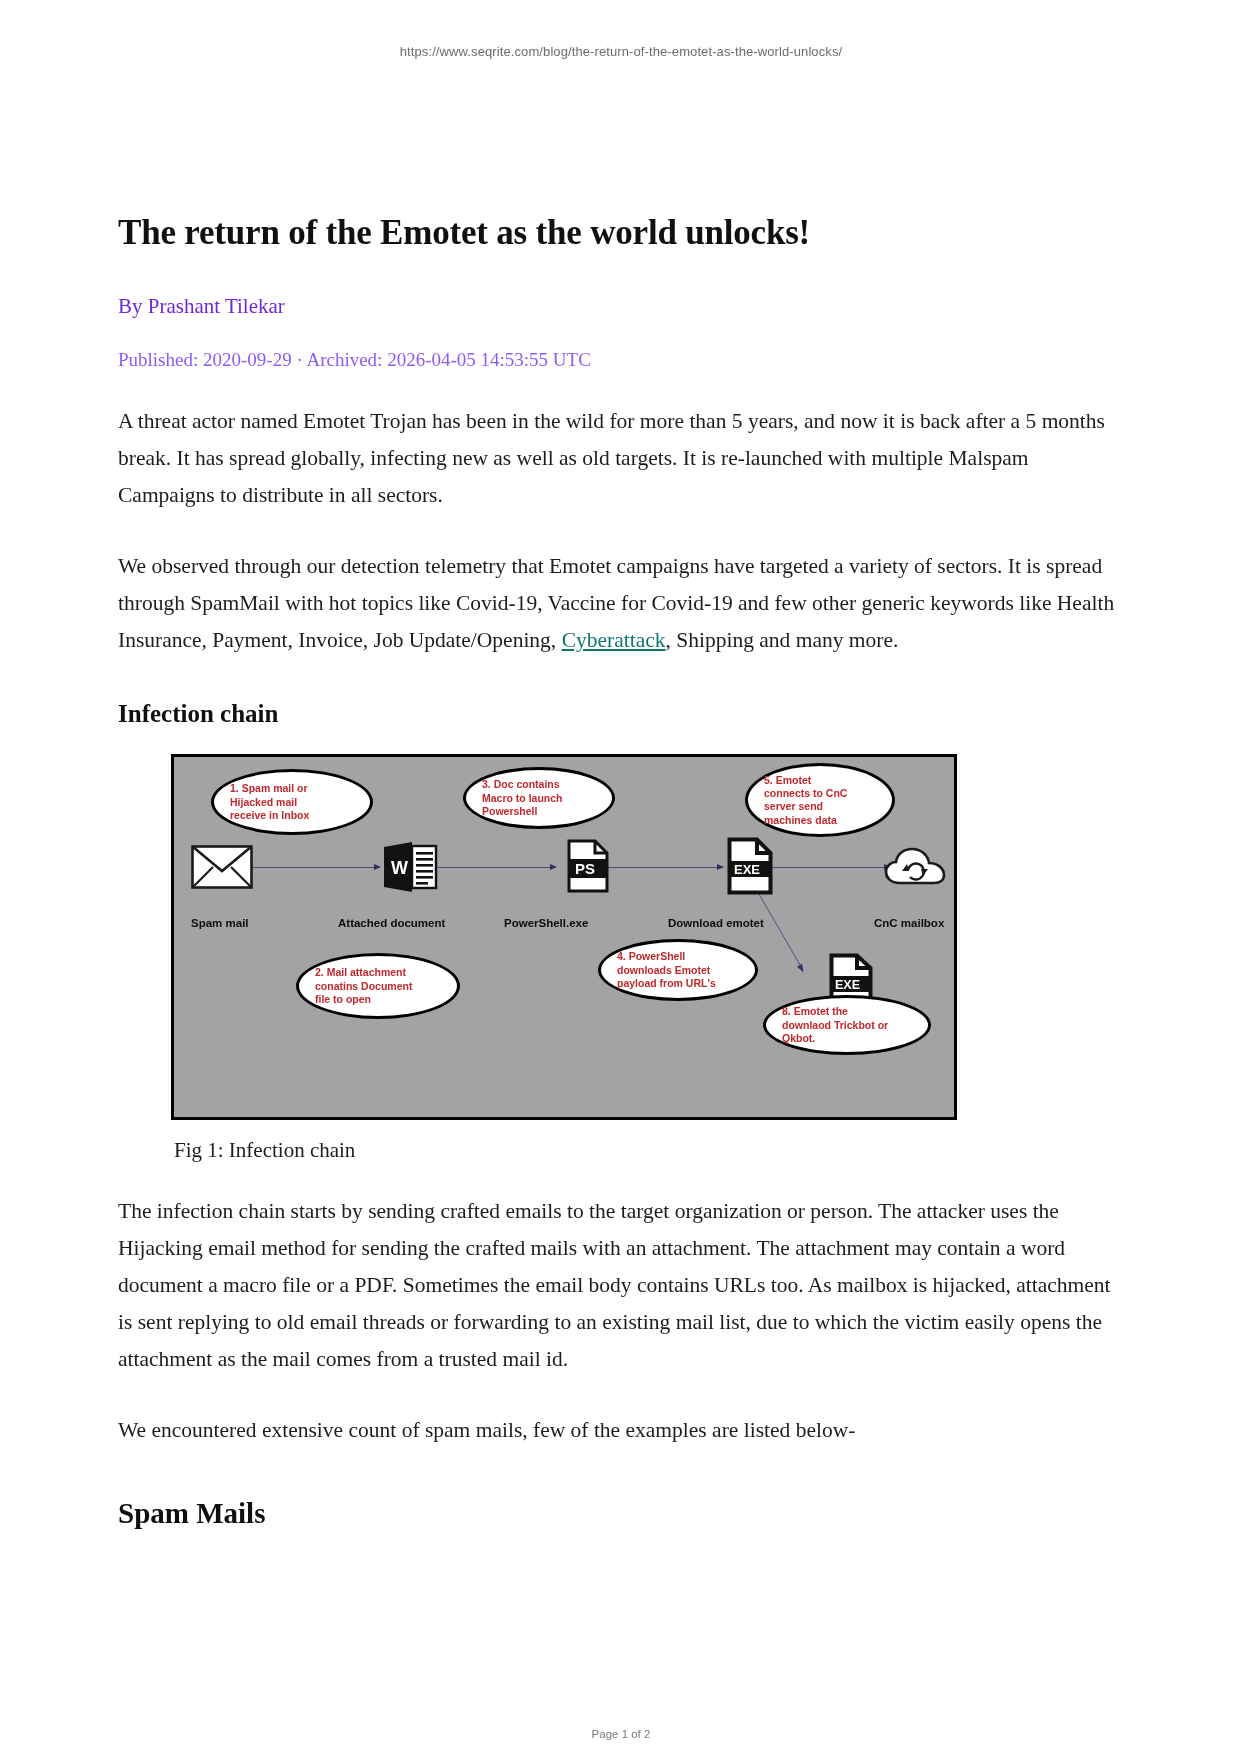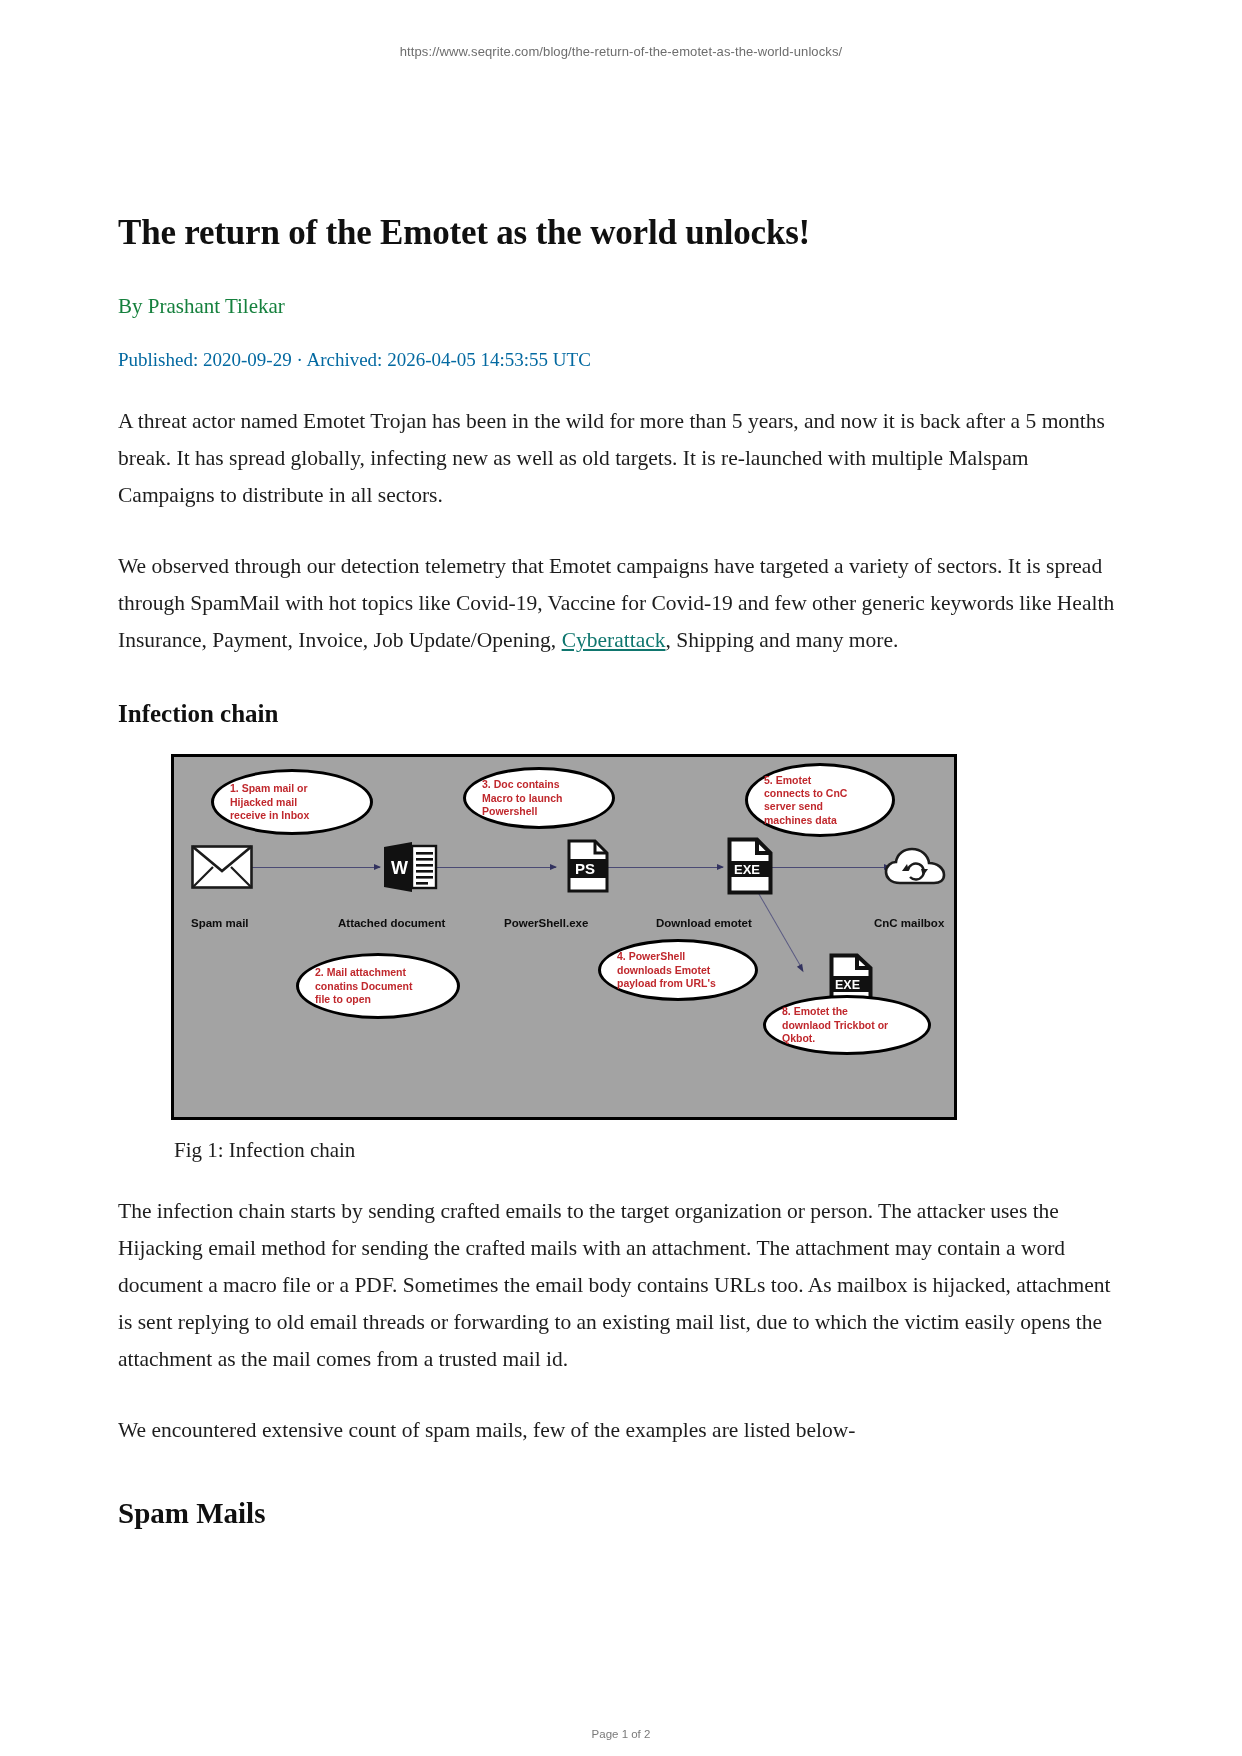--- a/index.html
+++ b/index.html
@@ -41,27 +41,27 @@
     font-family: "Liberation Serif", "DejaVu Serif", serif;
     font-size: 35px;
     font-weight: bold;
     color: #101010;
     margin: 0 0 0 0;
     line-height: 1.22;
     letter-spacing: -0.2px;
   }
   .byline {
     font-size: 21px;
-    color: #15803d;
+    color: #6d28d9;
     margin-top: 38px;
     line-height: 1.3;
   }
   .pubmeta {
     font-size: 19px;
-    color: #0369a1;
+    color: #8b5cf6;
     margin-top: 28px;
     line-height: 1.3;
   }
   p.body-text {
     font-size: 21.5px;
     line-height: 1.72;
     color: #1d1d1d;
     margin: 30px 0 0 0;
     text-align: left;
   }
@@ -301,21 +301,21 @@
             <path d="M16 38 C6 38 2 32 2 27 C2 21 7 17 12 17 C13 9 20 4 28 4 C37 4 44 10 45 18 C53 18 60 23 60 30 C60 35 56 38 50 38 Z" fill="#fff" stroke="#1b1b1b" stroke-width="2.6"></path>
             <path d="M24 25 A8 8 0 1 1 26 32" fill="none" stroke="#1b1b1b" stroke-width="2.4"></path>
             <path d="M23 19 L25 26 L18 26 Z" fill="#1b1b1b"></path>
             <path d="M39 31 L37 24 L44 24 Z" fill="#1b1b1b"></path>
           </svg>
         </div>
 
         <div class="node-label" style="left:17px; top:160px;">Spam mail</div>
         <div class="node-label" style="left:164px; top:160px;">Attached document</div>
         <div class="node-label" style="left:330px; top:160px;">PowerShell.exe</div>
-        <div class="node-label" style="left:482px; top:160px;">Download emotet</div>
+        <div class="node-label" style="left:494px; top:160px;">Download emotet</div>
         <div class="node-label" style="left:700px; top:160px;">CnC mailbox</div>
 
       </div>
       <div class="figcaption">Fig 1: Infection chain</div>
     </div>
 
     <p class="body-text">The infection chain starts by sending crafted emails to the target organization or person. The attacker uses the Hijacking email method for sending the crafted mails with an attachment. The attachment may contain a word document a macro file or a PDF. Sometimes the email body contains URLs too. As mailbox is hijacked, attachment is sent replying to old email threads or forwarding to an existing mail list, due to which the victim easily opens the attachment as the mail comes from a trusted mail id.</p>
 
     <p class="body-text tight">We encountered extensive count of spam mails, few of the examples are listed below-</p>
 

